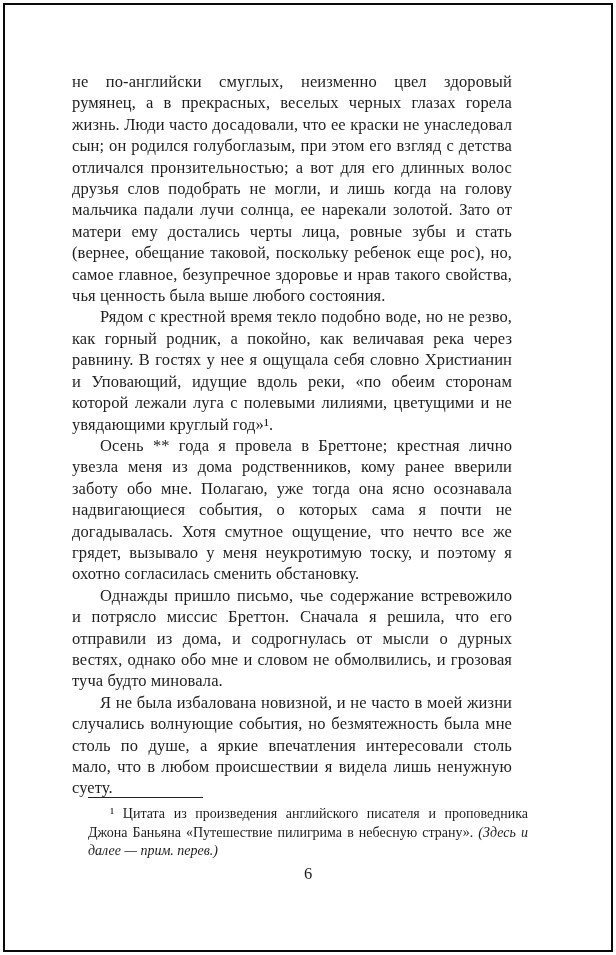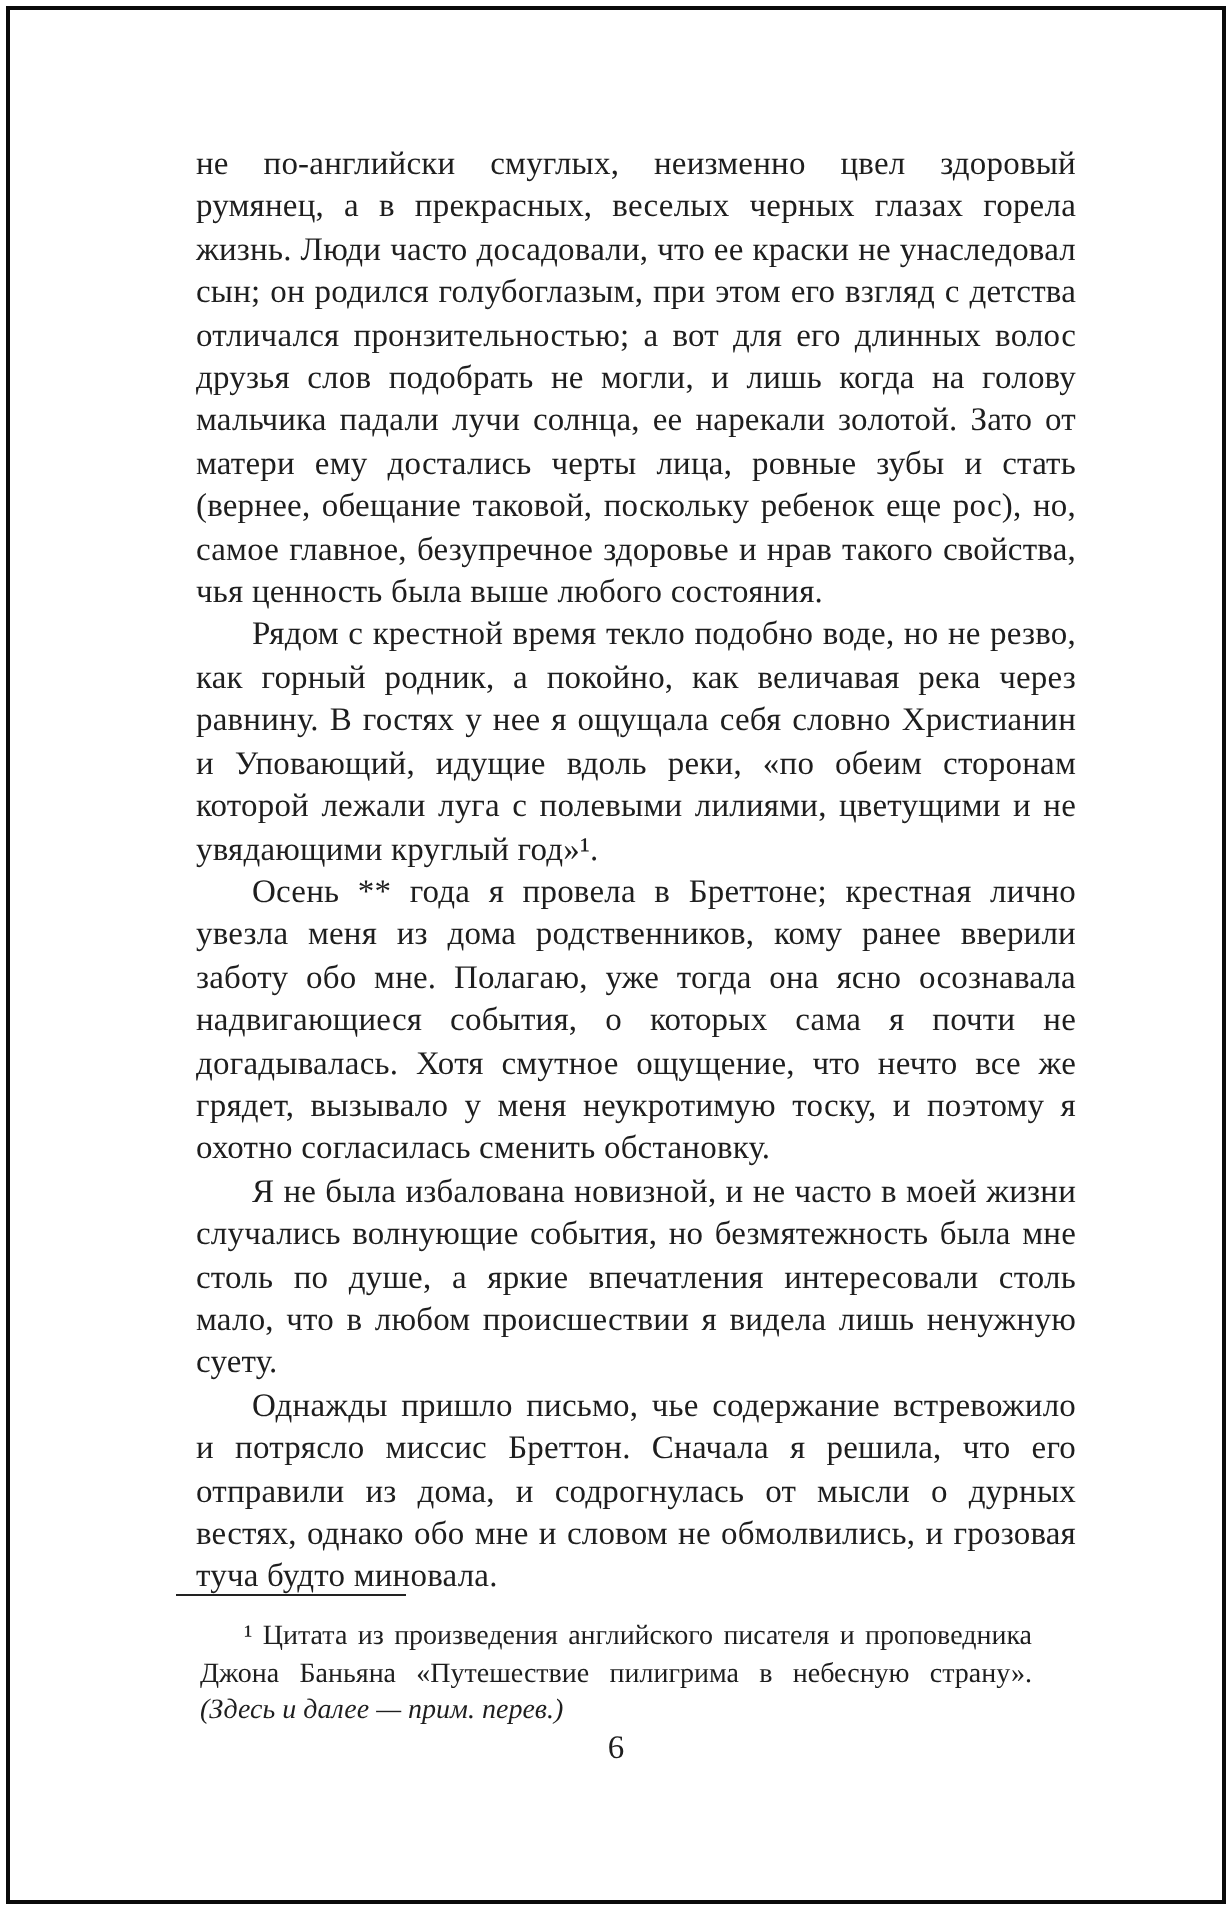--- a/index.html
+++ b/index.html
@@ -16,21 +16,21 @@
     color: #1e1e1e;
   }
   .frame {
     position: absolute;
     inset: 3px;
     border: 2px solid #0a0a0a;
     pointer-events: none;
   }
   .text-block {
     position: absolute;
-    left: 98px;
+    left: 72px;
     top: 71px;
     width: 440px;
   }
   .para {
     margin: 0;
     font-size: 16.5px;
     line-height: 21.4px;
     text-align: justify;
     text-indent: 28px;
     letter-spacing: 0.1px;
@@ -43,21 +43,21 @@
     left: 88px;
     top: 797px;
     width: 440px;
   }
   .footnote-rule {
     width: 115px;
     border-top: 1px solid #222;
     margin-bottom: 7px;
   }
   .footnote-text {
-    margin: 12px;
+    margin: 0;
     font-size: 14px;
     line-height: 18.6px;
     text-align: justify;
     text-indent: 22px;
   }
   .fn-italic {
     font-style: italic;
   }
   .page-number {
     position: absolute;
@@ -71,22 +71,22 @@
 </style>
 </head>
 <body>
 
 <div class="frame"></div>
 
 <div class="text-block">
   <p class="para noindent">не по-английски смуглых, неизменно цвел здоровый румянец, а в прекрасных, веселых черных глазах горела жизнь. Люди часто досадовали, что ее краски не унаследовал сын; он родился голубоглазым, при этом его взгляд с детства отличался пронзительностью; а вот для его длинных волос друзья слов подобрать не могли, и лишь когда на голову мальчика падали лучи солнца, ее нарекали золотой. Зато от матери ему достались черты лица, ровные зубы и стать (вернее, обещание таковой, поскольку ребенок еще рос), но, самое главное, безупречное здоровье и нрав такого свойства, чья ценность была выше любого состояния.</p>
   <p class="para">Рядом с крестной время текло подобно воде, но не резво, как горный родник, а покойно, как величавая река через равнину. В гостях у нее я ощущала себя словно Христианин и Уповающий, идущие вдоль реки, «по обеим сторонам которой лежали луга с полевыми лилиями, цветущими и не увядающими круглый год»¹.</p>
   <p class="para">Осень ** года я провела в Бреттоне; крестная лично увезла меня из дома родственников, кому ранее вверили заботу обо мне. Полагаю, уже тогда она ясно осознавала надвигающиеся события, о которых сама я почти не догадывалась. Хотя смутное ощущение, что нечто все же грядет, вызывало у меня неукротимую тоску, и поэтому я охотно согласилась сменить обстановку.</p>
+  <p class="para">Однажды пришло письмо, чье содержание встревожило и потрясло миссис Бреттон. Сначала я решила, что его отправили из дома, и содрогнулась от мысли о дурных вестях, однако обо мне и словом не обмолвились, и грозовая туча будто миновала.</p>
   <p class="para">Я не была избалована новизной, и не часто в моей жизни случались волнующие события, но безмятежность была мне столь по душе, а яркие впечатления интересовали столь мало, что в любом происшествии я видела лишь ненужную суету.</p>
-  <p class="para">Однажды пришло письмо, чье содержание встревожило и потрясло миссис Бреттон. Сначала я решила, что его отправили из дома, и содрогнулась от мысли о дурных вестях, однако обо мне и словом не обмолвились, и грозовая туча будто миновала.</p>
 </div>
 
 <div class="footnote">
   <div class="footnote-rule"></div>
   <p class="footnote-text"><span class="fn-marker">¹</span> <span>Цитата из произведения английского писателя и проповедника Джона Баньяна «Путешествие пилигрима в небесную страну».</span> <span class="fn-italic">(Здесь и далее — прим. перев.)</span></p>
 </div>
 
 <div class="page-number">6</div>
 
 </body></html>

